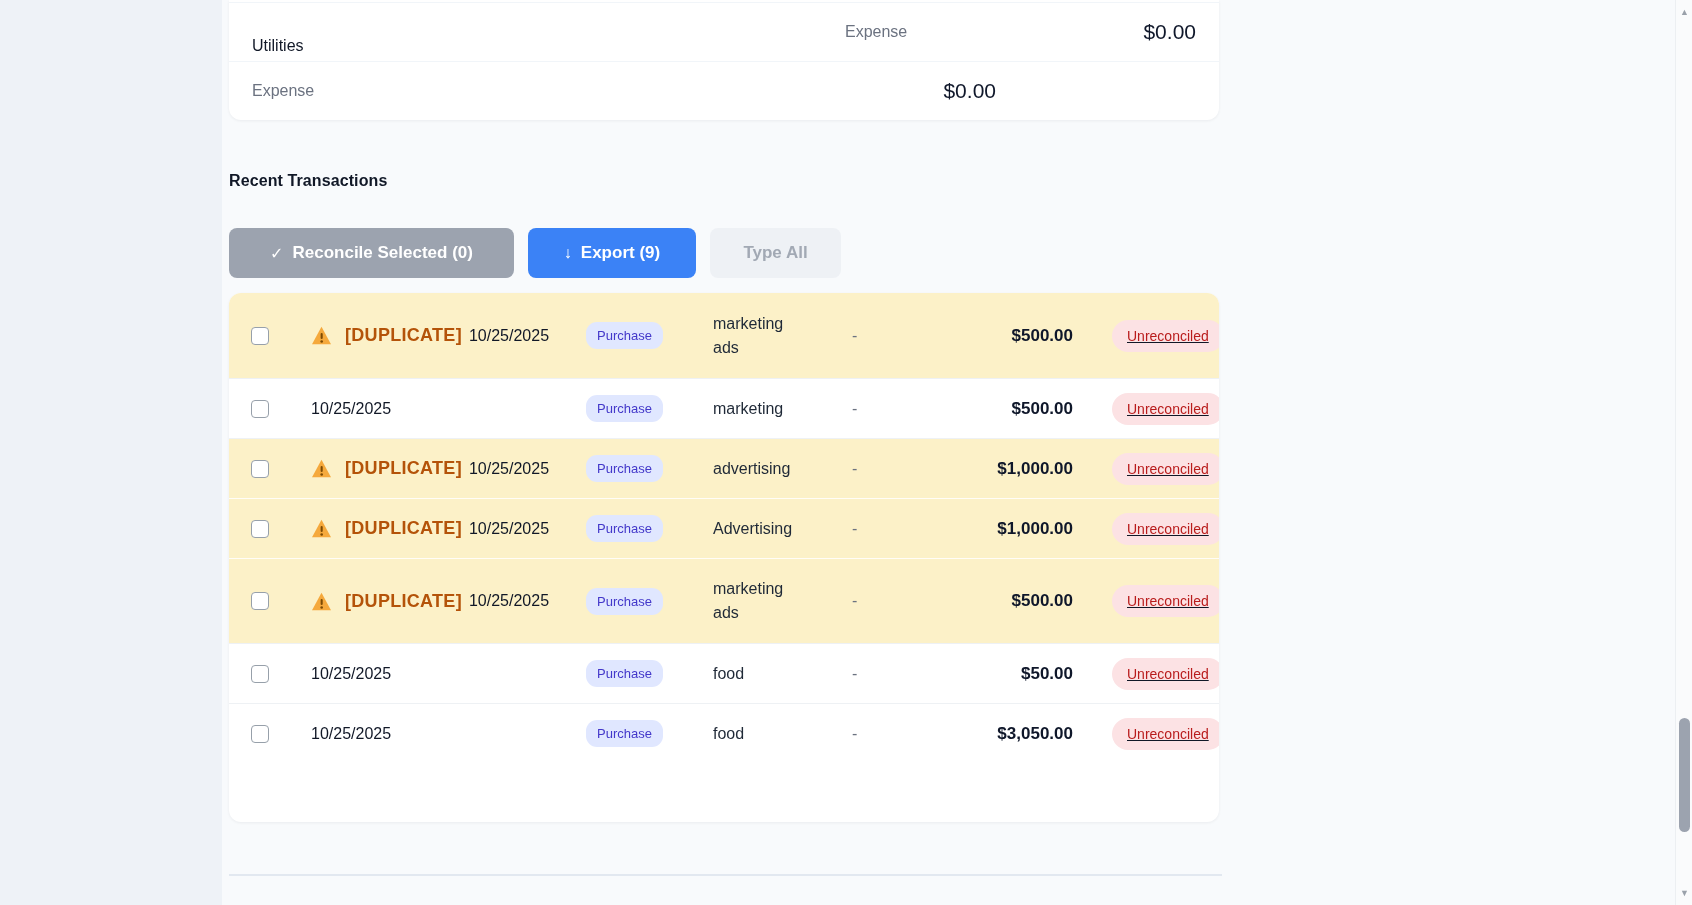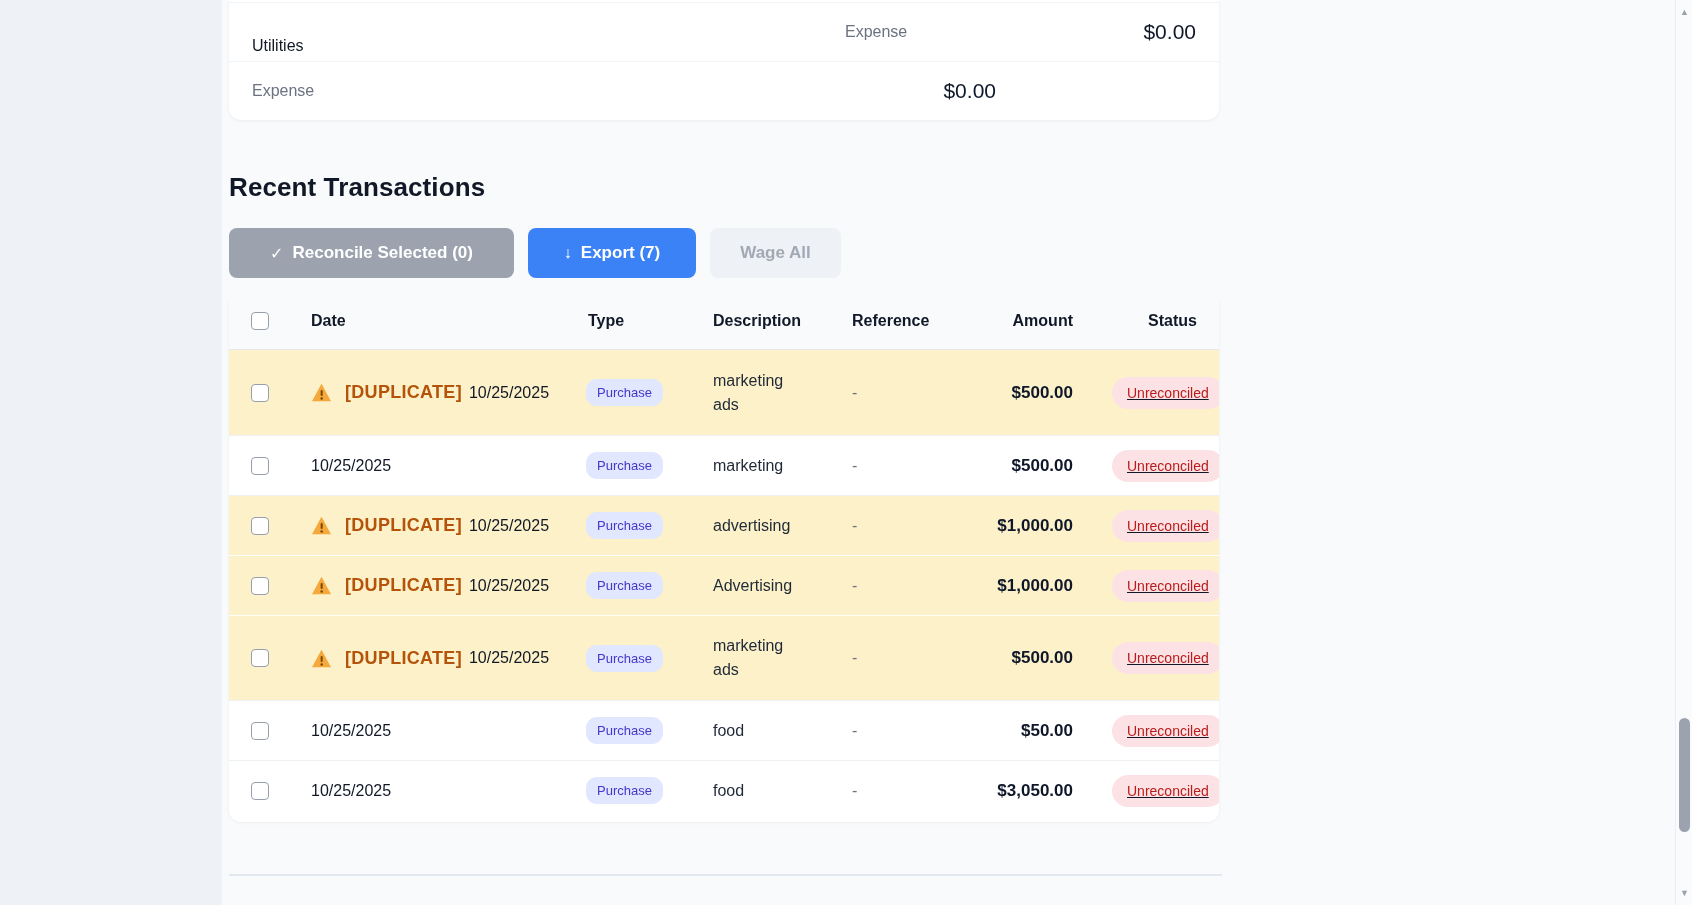--- a/index.html
+++ b/index.html
@@ -25,21 +25,21 @@
     padding:0 23px; height:58px;
   }
   .acct-row + .acct-row { border-top:1px solid #F1F5F9; }
   .acct-name { font-size:16px; font-weight:500; color:#111827;margin-top:27px; }
   .acct-type { font-size:16px; color:#6B7280; }
   .acct-balance { font-size:21px; font-weight:400; color:#0F172A; text-align:right; }
 
   
   #recent-heading {
     position:absolute; left:229px; top:172px;
-    font-size:26px; font-weight:700; color:#111827; letter-spacing:0.1px;
+    font-size:16px; font-weight:700; color:#111827; letter-spacing:0.1px;
   }
   #toolbar { position:absolute; left:229px; top:228px; display:flex; gap:14px; }
   .btn {
     height:50px; border:none; border-radius:8px; font-family:inherit;
     font-size:17px; font-weight:600; display:flex; align-items:center;
     justify-content:center; gap:9px; cursor:pointer; white-space:nowrap;
   }
   #btn-reconcile { width:285px; background:#9CA3AF; color:#FFFFFF; }
   #btn-export { width:168px; background:var(--accent-blue,#3B82F6); color:#FFFFFF; }
   #btn-clear { width:131px; background:#EEF1F5; color:#A2A9B4; }
@@ -143,39 +143,28 @@
 
 <h2 id="recent-heading">Recent Transactions</h2>
 
 <div id="toolbar">
   <button class="btn" id="btn-reconcile">
     <span class="icn">✓</span>
     <span>Reconcile Selected (0)</span>
   </button>
   <button class="btn" id="btn-export">
     <span class="icn">↓</span>
-    <span>Export (7)</span>
+    <span>Export (9)</span>
   </button>
   <button class="btn" id="btn-clear">
-    <span>Wage All</span>
+    <span>Type All</span>
   </button>
 </div>
 
 <div class="card" id="card-table">
-  <div class="grid-row" id="thead">
-    <div class="cell-check">
-      <div class="checkbox"></div>
-    </div>
-    <div class="hc hc-date">Date</div>
-    <div class="hc hc-type">Type</div>
-    <div class="hc hc-desc">Description</div>
-    <div class="hc hc-ref">Reference</div>
-    <div class="hc hc-amount">Amount</div>
-    <div class="hc hc-status">Status</div>
-  </div>
   <div id="tbody">
   <div class="grid-row trow h85 dup">
     <div class="cell-check">
       <div class="checkbox"></div>
     </div>
     <div class="cell-date">
       <span class="dup-flag">
         <svg class="warn-svg" viewBox="0 0 24 22">
           <path d="M12 1 L23 21 L1 21 Z" fill="#F5A93C"></path>
           <rect x="11" y="8" width="2.4" height="7" rx="1.2" fill="#7C4A03"></rect>

